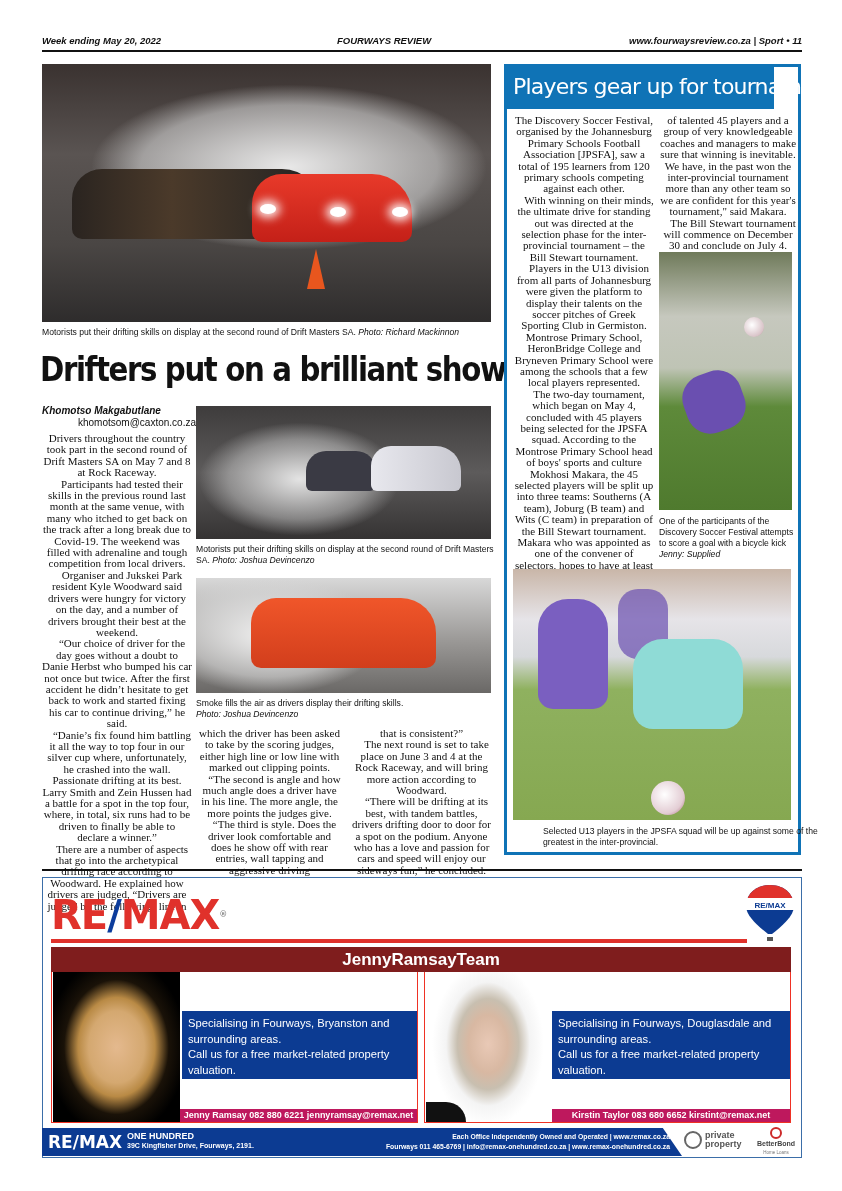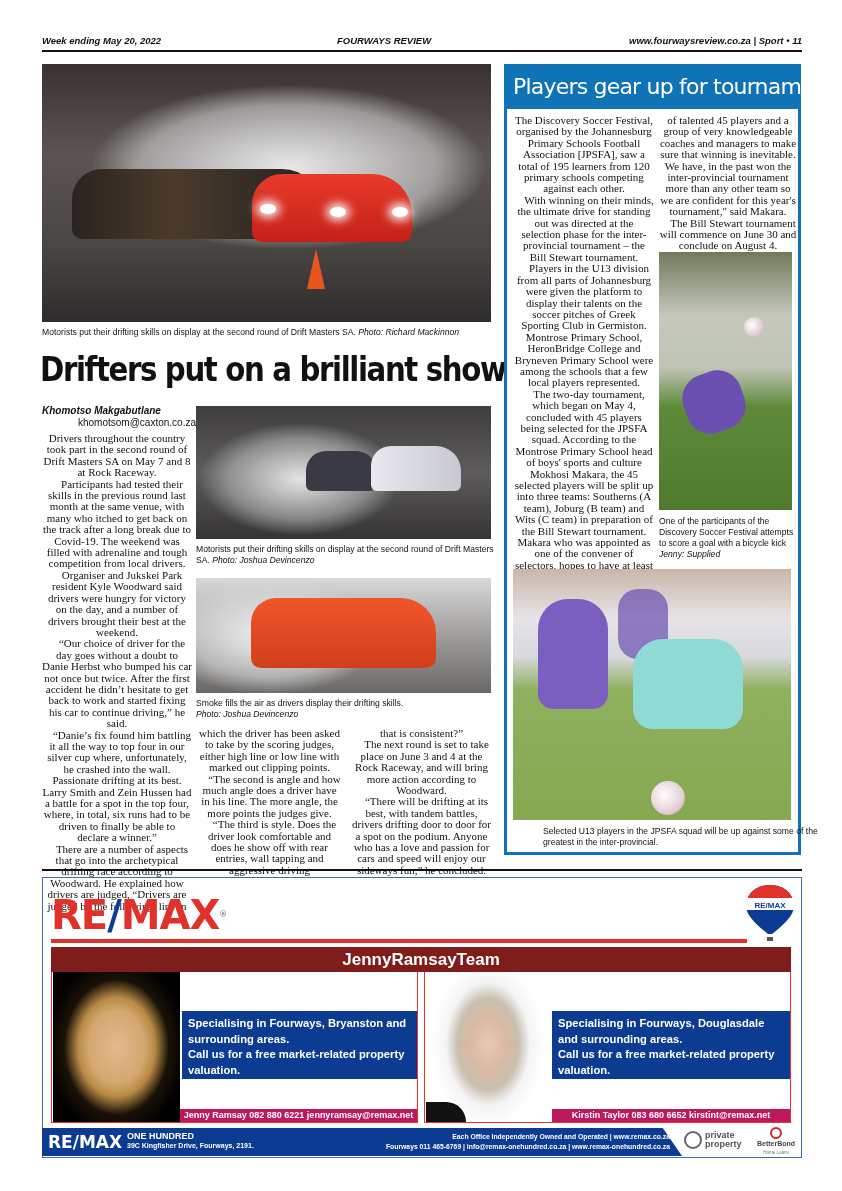--- a/index.html
+++ b/index.html
@@ -44,21 +44,21 @@
     background: radial-gradient(ellipse 40% 50% at 35% 55%, rgba(235,235,235,.95), rgba(200,200,200,.5) 60%, rgba(0,0,0,0) 85%),
       linear-gradient(180deg,#3e3c3c,#5d5b5b 50%,#353333); }
   .cap2 { left: 196px; top: 544px; width: 300px; }
   .ph-drift3 { left: 196px; top: 578px; width: 295px; height: 115px;
     background: radial-gradient(ellipse 45% 60% at 25% 50%, rgba(245,245,245,.95), rgba(215,215,215,.6) 60%, rgba(0,0,0,0) 85%),
       linear-gradient(180deg,#d8d8d8,#9a9896 55%,#6a6866); }
   .cap3 { left: 196px; top: 698px; width: 300px; }
 
   
   .rbox { left: 504px; top: 64px; width: 297px; height: 791px; border: 3px solid #0f73b6; }
-  .rbox-title { left: 504px; top: 64px; width: 297px; height: 45px; background: #0f73b6; color: #fff; font-family: "DejaVu Sans", sans-serif; font-size: 22px; letter-spacing: -0.8px; padding-left: 9px; line-height: 45px; white-space: nowrap; }
+  .rbox-title { left: 504px; top: 64px; width: 270px; height: 45px; background: #0f73b6; color: #fff; font-family: "DejaVu Sans", sans-serif; font-size: 22px; letter-spacing: -0.8px; padding-left: 9px; line-height: 45px; white-space: nowrap; }
   .rcol1 { left: 514px; top: 115px; width: 140px; }
   .rcol2 { left: 658px; top: 115px; width: 140px; }
   .ph-bicycle { left: 659px; top: 252px; width: 133px; height: 258px;
     background: linear-gradient(180deg,#6f7a5a 0%,#c6c8be 25%,#bfc4b5 45%,#5e8a3a 60%,#4f7a2e 100%); }
   .ph-bicycle .player { position:absolute; left: 25px; top: 120px; width: 60px; height: 60px; border-radius: 40%; background: #6a4fb0; transform: rotate(-20deg); }
   .ph-bicycle .ball { position:absolute; left: 85px; top: 65px; width: 20px; height: 20px; border-radius: 50%; background: radial-gradient(circle at 40% 40%, #fff, #d9c3c8 70%, #a06070); }
   .cap4 { left: 659px; top: 516px; width: 138px; }
   .ph-soccer { left: 513px; top: 569px; width: 278px; height: 251px;
     background: linear-gradient(180deg,#c9b6a8 0%,#e6e4e8 20%,#d7d9dc 35%,#8fb15f 48%,#86a851 100%); }
   .ph-soccer .p1 { position:absolute; left: 25px; top: 30px; width: 70px; height: 110px; background: #7a5fc0; border-radius: 30px 30px 15px 15px; }
@@ -75,21 +75,21 @@
   .remax-logo sup { font-size: 8px; color: #888; vertical-align: top; }
   .red-rule { left: 51px; top: 939px; width: 696px; height: 4px; background: #e0312b; }
   .balloon { left: 742px; top: 882px; width: 56px; height: 62px; }
   .team-bar { left: 51px; top: 947px; width: 740px; height: 25px; background: #7f1d1d; color: #fff; font-family: "Liberation Sans", sans-serif; font-weight: bold; font-size: 17px; text-align: center; line-height: 25px; }
   .agent { top: 972px; height: 151px; border: 1.5px solid #ef3224; border-top: none; background: #fff; }
   .agent1 { left: 51px; width: 367px; }
   .agent2 { left: 424px; width: 367px; }
   .portrait1 { left: 53px; top: 972px; width: 127px; height: 150px; background: radial-gradient(ellipse 55% 60% at 50% 50%, #e4b98e 0%, #d4a870 40%, #b98a45 55%, #1a1208 75%, #000 100%); }
   .portrait2 { left: 426px; top: 972px; width: 124px; height: 150px; background: radial-gradient(ellipse 45% 55% at 50% 48%, #e9c9b6 0%, #d8b8a2 35%, #c8bfb0 55%, #f4f4f4 75%, #fff 100%); }
   .portrait2::after { content:""; position:absolute; left: 0; bottom: 0; width: 40px; height: 20px; background:#111; border-radius: 0 20px 0 0; }
-  .blue-box { background: #0c3b92; color: #fff; font-family: "Liberation Sans", sans-serif; font-weight: bold; font-size: 11.2px; line-height: 15.5px; padding: 5px 6px; }
+  .blue-box { background: #0c3b92; color: #fff; font-family: "Liberation Sans", sans-serif; font-weight: normal; font-size: 11.2px; line-height: 15.5px; padding: 5px 6px; }
   .bb1 { left: 182px; top: 1011px; width: 235px; height: 68px; }
   .bb2 { left: 552px; top: 1011px; width: 238px; height: 68px; }
   .contact { background: #be185d; color: #fff; font-family: "Liberation Sans", sans-serif; font-weight: bold; font-size: 9px; line-height: 13px; text-align: center; white-space: nowrap; }
   .ct1 { left: 180px; top: 1109px; width: 237px; height: 13px; }
   .ct2 { left: 552px; top: 1109px; width: 238px; height: 13px; }
 
   .footer-bar { left: 42px; top: 1128px; width: 640px; height: 28px; background: #0c3b92; clip-path: polygon(0 0, 97% 0, 100% 100%, 0 100%); }
   .footer-logo { left: 48px; top: 1130px; font-family: "DejaVu Sans", sans-serif; font-weight: bold; font-size: 17px; color: #fff; line-height: 24px; }
   .footer-office { left: 127px; top: 1131px; color: #fff; font-family: "Liberation Sans", sans-serif; font-weight: bold; font-size: 9px; line-height: 10px; }
   .footer-office .addr { font-size: 7px; }
@@ -168,21 +168,21 @@
 
 <div class="abs body rcol1">
   <p class="first">The Discovery Soccer Festival, organised by the Johannesburg Primary Schools Football Association [JPSFA], saw a total of 195 learners from 120 primary schools competing against each other.</p>
   <p>With winning on their minds, the ultimate drive for standing out was directed at the selection phase for the inter-provincial tournament – the Bill Stewart tournament.</p>
   <p>Players in the U13 division from all parts of Johannesburg were given the platform to display their talents on the soccer pitches of Greek Sporting Club in Germiston. Montrose Primary School, HeronBridge College and Bryneven Primary School were among the schools that a few local players represented.</p>
   <p>The two-day tournament, which began on May 4, concluded with 45 players being selected for the JPSFA squad. According to the Montrose Primary School head of boys' sports and culture Mokhosi Makara, the 45 selected players will be split up into three teams: Southerns (A team), Joburg (B team) and Wits (C team) in preparation of the Bill Stewart tournament. Makara who was appointed as one of the convener of selectors, hopes to have at least one of the three teams taking the first place title.</p>
   <p>"We have a strong squad</p>
 </div>
 <div class="abs body rcol2">
   <p class="first">of talented 45 players and a group of very knowledgeable coaches and managers to make sure that winning is inevitable. We have, in the past won the inter-provincial tournament more than any other team so we are confident for this year's tournament," said Makara.</p>
-  <p>The Bill Stewart tournament will commence on June 30 and conclude on August 4.</p>
+  <p>The Bill Stewart tournament will commence on December 30 and conclude on July 4.</p>
 </div>
 
 <div class="abs photo ph-bicycle">
   <div class="player"></div>
   <div class="ball"></div>
 </div>
 <div class="abs cap cap4">
   <span>One of the participants of the Discovery Soccer Festival attempts to score a goal with a bicycle kick</span> <i>Jenny: Supplied</i>
 </div>
 

